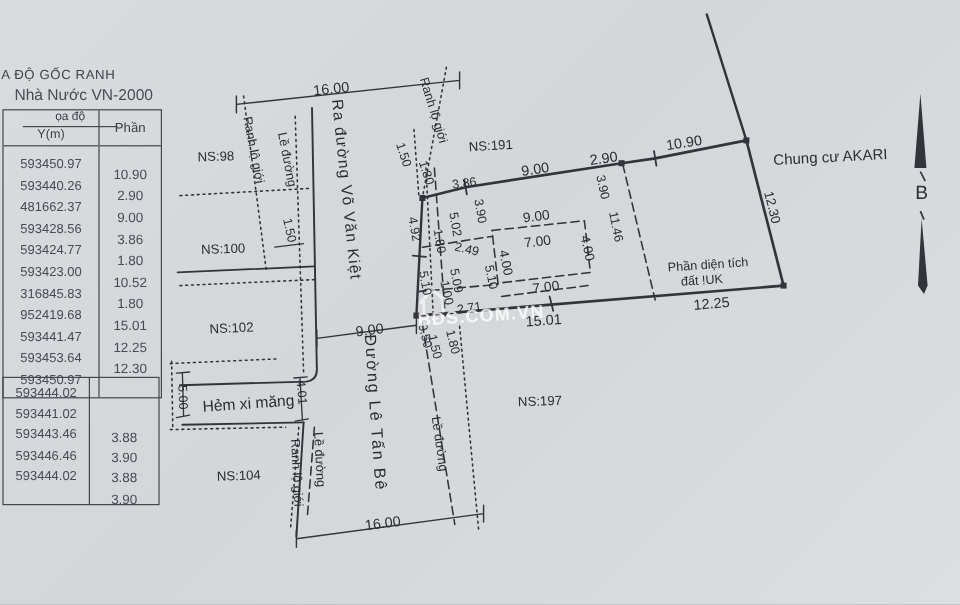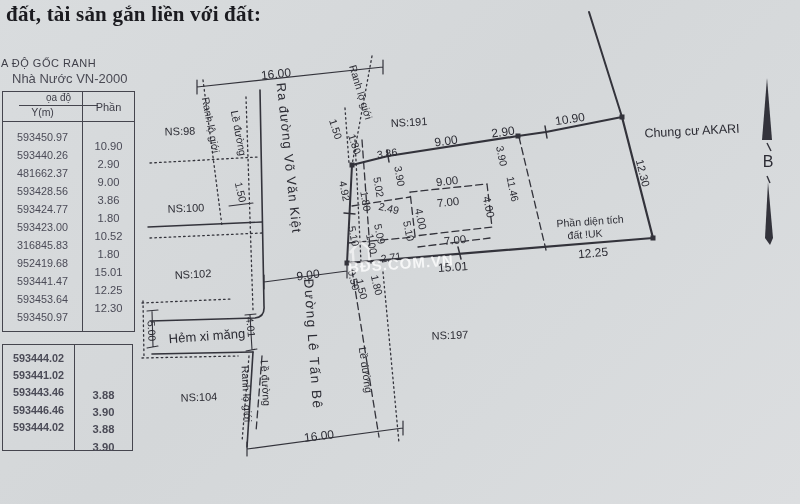--- a/index.html
+++ b/index.html
@@ -10,21 +10,21 @@
   }
   .abs{position:absolute;}
   #page-title{
     left:6px;top:2px;font-family:"Liberation Serif", serif;font-weight:bold;
     font-size:21px;color:#1b1b20;letter-spacing:.2px;white-space:nowrap;
   }
   #coord-heading{left:1px;top:57px;font-size:11px;color:#3f3f49;letter-spacing:.5px;white-space:nowrap;}
   #coord-subheading{left:12px;top:71px;font-size:13px;color:#4a4a54;white-space:nowrap;}
   .tbl{position:absolute;border:1.4px solid #45454e;}
   #tbl1{left:2px;top:91px;width:131px;height:239px;}
-  #tbl2{left:2px;top:344px;width:129px;height:105px;font-weight:bold;}
+  #tbl2{left:2px;top:314px;width:129px;height:105px;}
   .tbl .vdiv{position:absolute;top:0;bottom:0;border-left:1.4px solid #45454e;}
   #tbl1 .vdiv{left:79px;}
   #tbl2 .vdiv{left:71px;}
   .hdr-toado{position:absolute;left:16px;top:0;width:79px;height:13px;border-bottom:1.2px solid #45454e;
      font-size:10px;text-align:center;color:#3d3d47;}
   .hdr-ym{position:absolute;left:0;top:14px;width:79px;height:15px;border-bottom:1.2px solid #45454e;
      font-size:10.5px;text-align:center;color:#3d3d47;}
   .hdr-canh{position:absolute;left:80px;right:0;top:0;height:29px;border-bottom:1.2px solid #45454e;
      font-size:11px;display:flex;align-items:center;justify-content:center;color:#3d3d47;}
   .col{position:absolute;display:flex;flex-direction:column;}
@@ -39,21 +39,20 @@
     color:rgba(255,255,255,.78);transform:rotate(-4deg);white-space:nowrap;
   }
   #wm-house{left:352px;top:240px;opacity:.75;}
   svg{position:absolute;left:0;top:0;}
 </style>
 </head>
 <body>
 
 <div id="stage">
 
-  <div class="abs" id="page-title">đất, tài sản gắn liền với đất:</div>
   <div class="abs" id="coord-heading">A ĐỘ GỐC RANH</div>
   <div class="abs" id="coord-subheading">Nhà Nước VN-2000</div>
 
   <div class="tbl" id="tbl1">
     <div class="vdiv"></div>
     <div class="hdr-toado">ọa độ</div>
     <div class="hdr-ym">Y(m)</div>
     <div class="hdr-canh">Phần</div>
     <div class="col" id="t1y">
         <div class="cell">593450.97</div>

